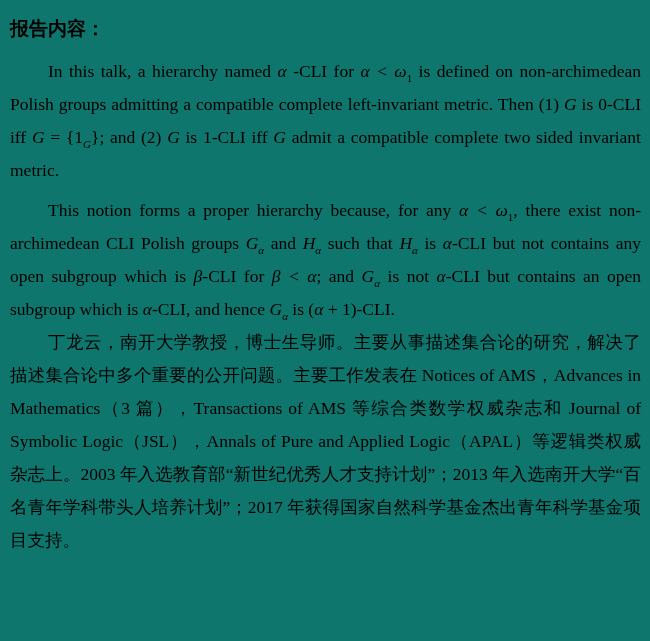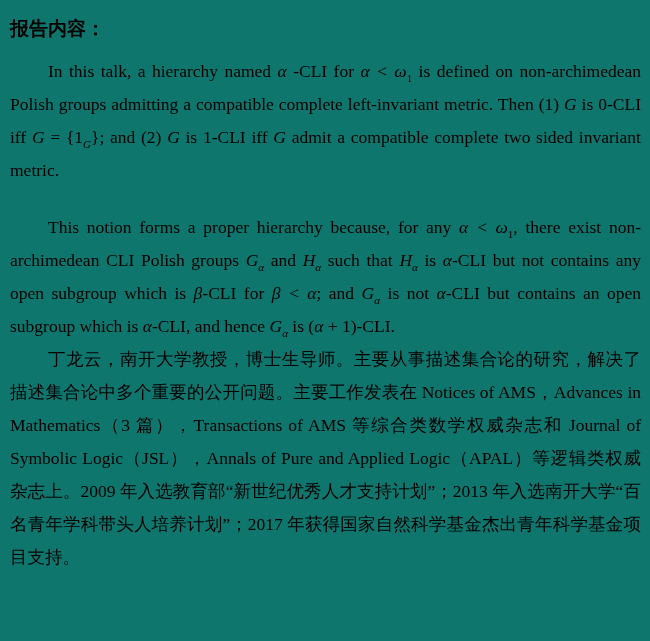--- a/index.html
+++ b/index.html
@@ -22,34 +22,34 @@
   }
   .section-bio .heading { margin: 10px 0 6px 0; }
   .para {
     font-size: 17.5px;
     line-height: 33px;
     text-align: justify;
     text-indent: 38px;
     margin: 0;
     color: #000000;
   }
-  .para + .para { margin-top: 24px; }
+  .para + .para { margin-top: 7px; }
   .m { font-style: italic; }
   sub { font-size: 11px; line-height: 0; }
   sub.msub { font-style: italic; }
   sub.sub { font-style: normal; }
 </style>
 </head>
 <body>
 
 <div class="page">
 
   <div class="section section-abstract">
     <div class="heading">报告内容：</div>
     <p class="para"><span>In this talk, a hierarchy named </span><span class="m">α</span><span> -CLI for </span><span class="m">α &lt; ω</span><sub class="sub">1</sub><span> is defined on non-archimedean Polish groups admitting a compatible complete left-invariant metric. Then (1) </span><span class="m">G</span><span> is 0-CLI iff </span><span class="m">G</span><span> = {1</span><sub class="msub">G</sub><span>}; and (2) </span><span class="m">G</span><span> is 1-CLI iff </span><span class="m">G</span><span> admit a compatible complete two sided invariant metric.</span></p>
     <p class="para"><span>This notion forms a proper hierarchy because, for any </span><span class="m">α &lt; ω</span><sub class="sub">1</sub><span>, there exist non-archimedean CLI Polish groups </span><span class="m">G</span><sub class="msub">α</sub><span> and </span><span class="m">H</span><sub class="msub">α</sub><span> such that </span><span class="m">H</span><sub class="msub">α</sub><span> is </span><span class="m">α</span><span>-CLI but not contains any open subgroup which is </span><span class="m">β</span><span>-CLI for </span><span class="m">β &lt; α</span><span>; and </span><span class="m">G</span><sub class="msub">α</sub><span> is not </span><span class="m">α</span><span>-CLI but contains an open subgroup which is </span><span class="m">α</span><span>-CLI, and hence </span><span class="m">G</span><sub class="msub">α</sub><span> is (</span><span class="m">α</span><span> + 1)-CLI.</span></p>
   </div>
 
   <div class="section section-bio">
-    <p class="para"><span>丁龙云，南开大学教授，博士生导师。主要从事描述集合论的研究，解决了描述集合论中多个重要的公开问题。主要工作发表在 Notices of AMS，Advances in Mathematics（3 篇），Transactions of AMS 等综合类数学权威杂志和 Journal of Symbolic Logic（JSL），Annals of Pure and Applied Logic（APAL）等逻辑类权威杂志上。2009 年入选教育部“新世纪优秀人才支持计划”；2013 年入选南开大学“百名青年学科带头人培养计划”；2017 年获得国家自然科学基金杰出青年科学基金项目支持。</span></p>
+    <p class="para"><span>丁龙云，南开大学教授，博士生导师。主要从事描述集合论的研究，解决了描述集合论中多个重要的公开问题。主要工作发表在 Notices of AMS，Advances in Mathematics（3 篇），Transactions of AMS 等综合类数学权威杂志和 Journal of Symbolic Logic（JSL），Annals of Pure and Applied Logic（APAL）等逻辑类权威杂志上。2003 年入选教育部“新世纪优秀人才支持计划”；2013 年入选南开大学“百名青年学科带头人培养计划”；2017 年获得国家自然科学基金杰出青年科学基金项目支持。</span></p>
   </div>
 
 </div>
 
 </body></html>

